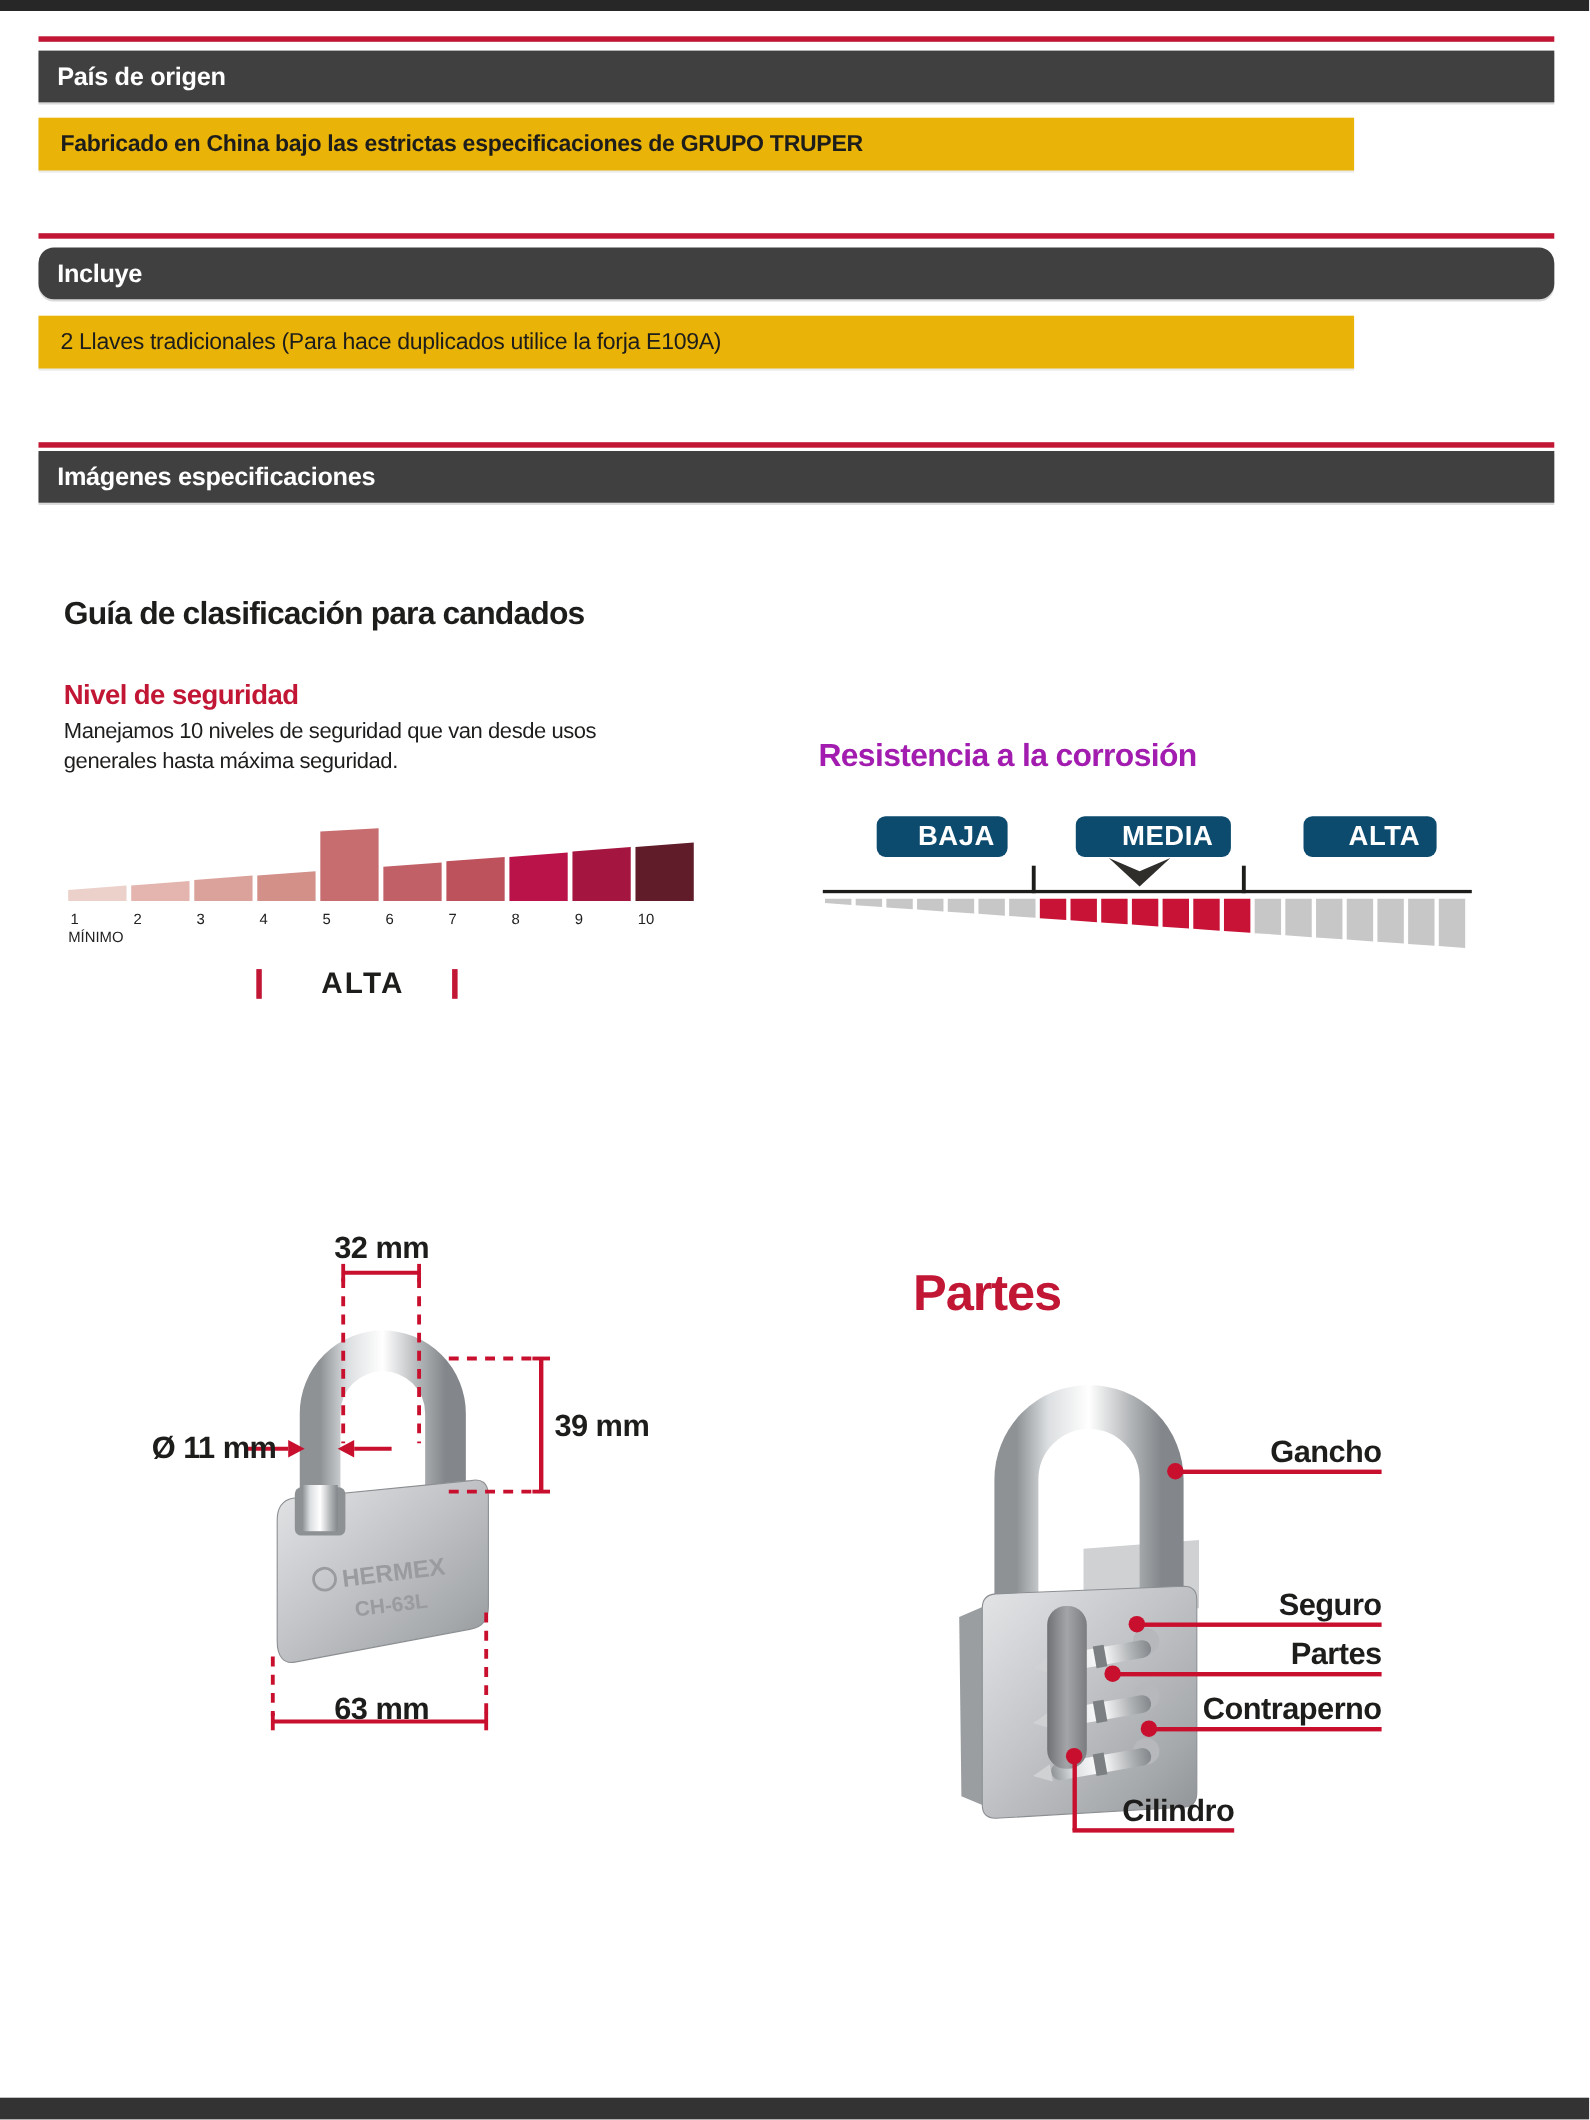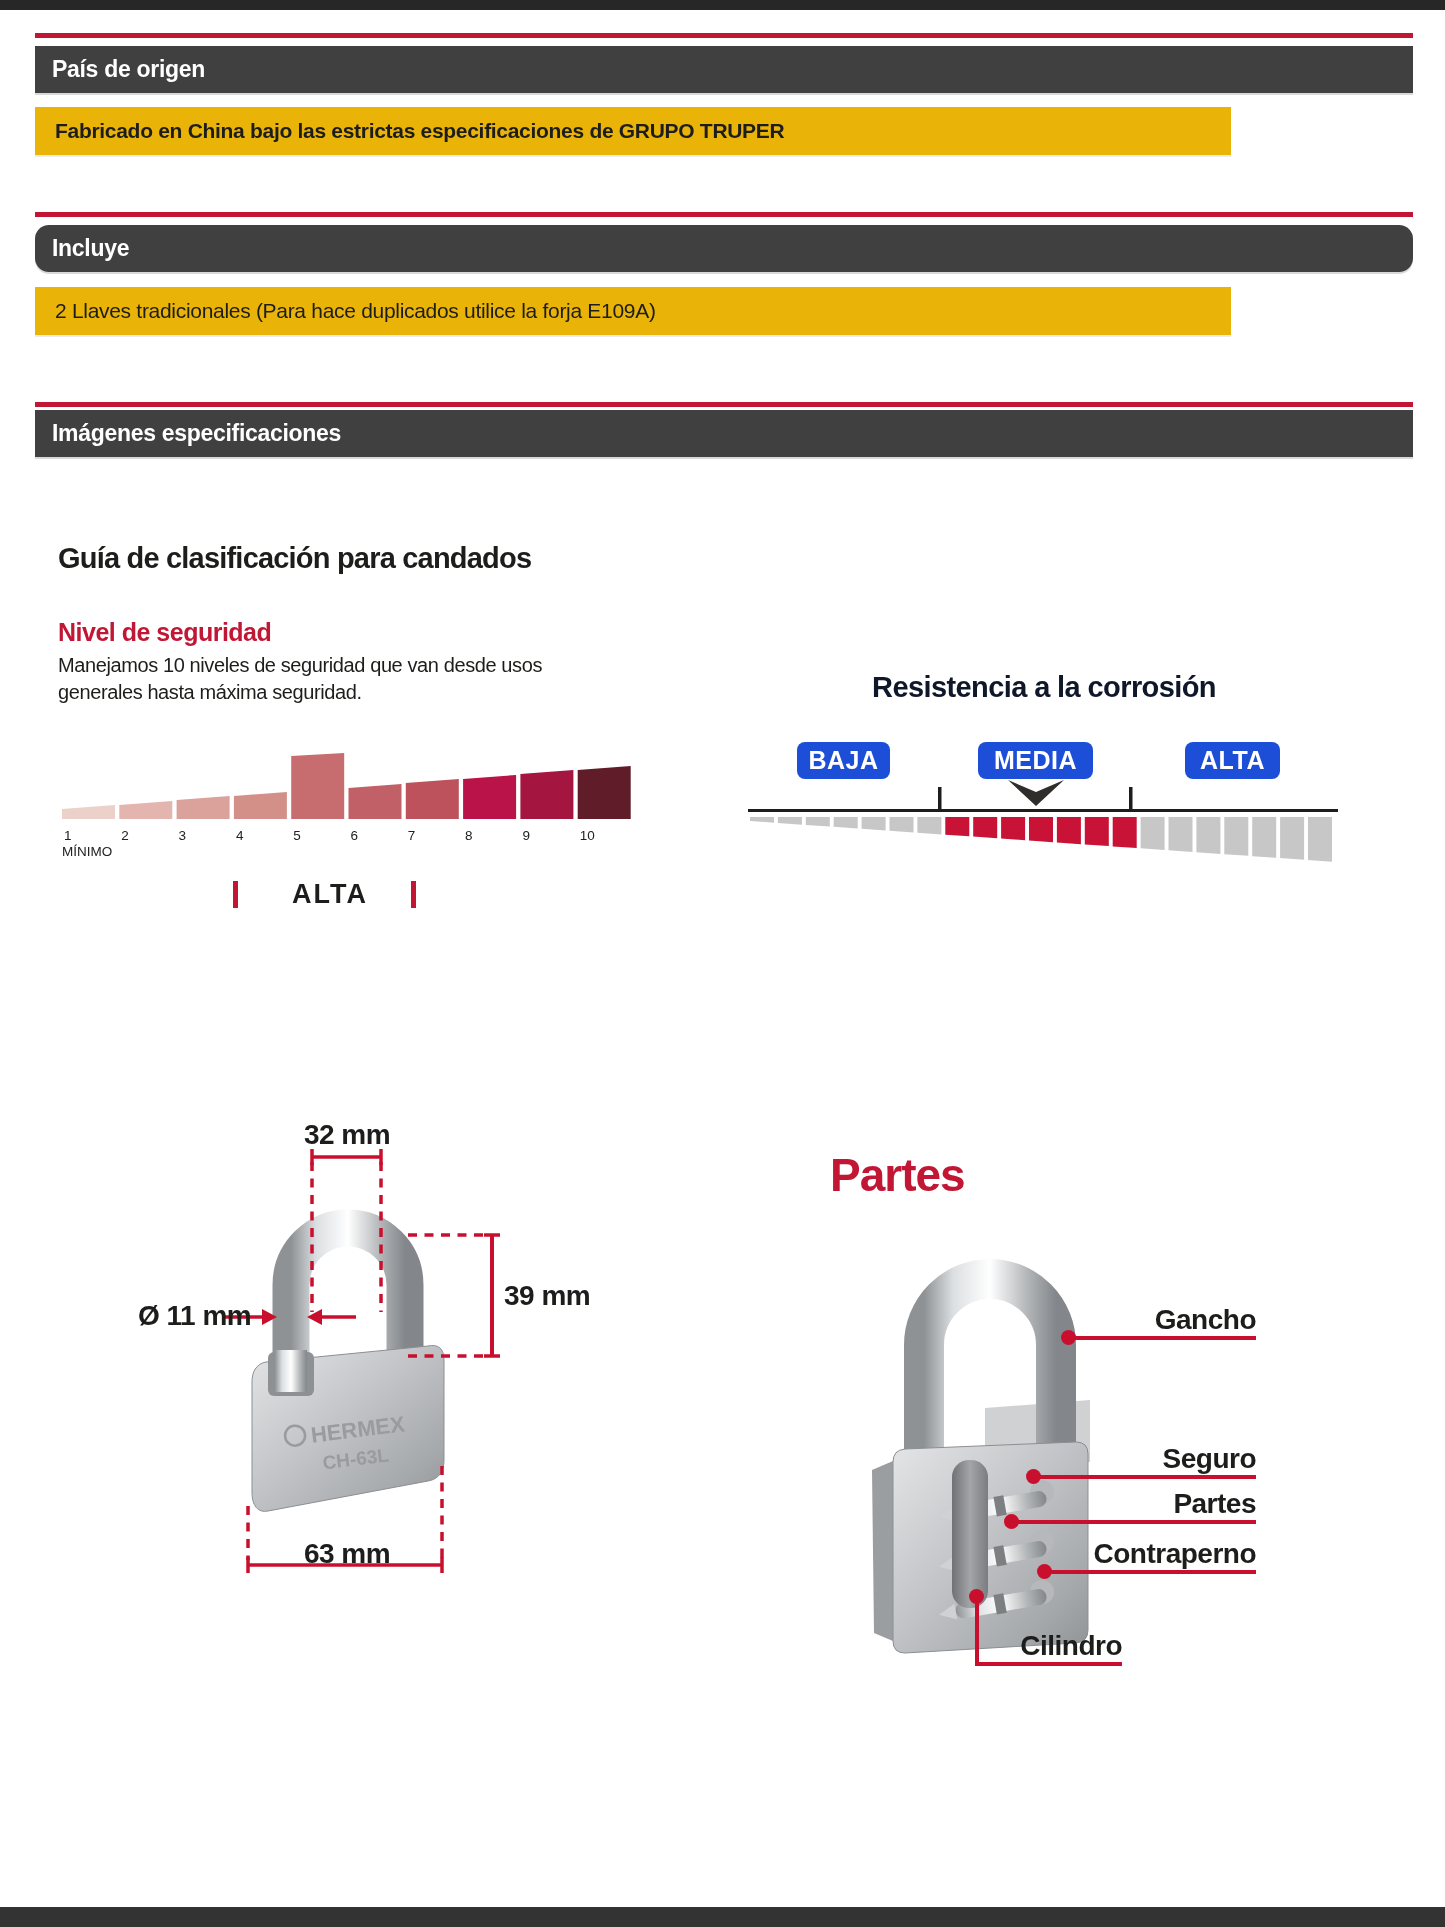--- a/index.html
+++ b/index.html
@@ -28,25 +28,25 @@
   .guide-title{left:58px;top:542px;font-size:29px;font-weight:bold;letter-spacing:-0.8px;}
   .security-title{left:58px;top:618px;font-size:25px;font-weight:bold;color:#c21635;letter-spacing:-0.5px;}
   .security-intro{left:58px;top:652px;width:505px;font-size:20px;line-height:27px;letter-spacing:-0.4px;}
   .range-tick{width:4.5px;height:27px;background:#c21635;top:881px;}
   .range-tick-l{left:233px;} .range-tick-r{left:411px;}
   .range-label{left:250px;top:879px;width:160px;text-align:center;
     font-size:27px;font-weight:bold;letter-spacing:2px;}
   .security-desc{left:56px;top:920px;width:592px;font-size:20.5px;line-height:33px;
     text-align:justify;letter-spacing:-0.3px;}
   
-  .corrosion-title{left:744px;top:671px;width:600px;text-align:center;
-    font-size:29px;font-weight:bold;color:#0f172a;letter-spacing:-0.6px;}
-  .zone-box{top:742px;height:37px;background:#1d4ed8;border-radius:8px;
+  .corrosion-title{left:744px;top:671px;width:600px;
+    font-size:29px;font-weight:bold;color:#a21caf;letter-spacing:-0.6px;}
+  .zone-box{top:742px;height:37px;background:#0c4a6e;border-radius:8px;
     display:flex;align-items:center;justify-content:center;color:#fff;
-    font-weight:bold;font-size:25px;letter-spacing:0.5px;}
+    font-weight:bold;font-size:25px;letter-spacing:0.5px;padding-left:26px;}
   .zone-baja{left:797px;width:93px;}
   .zone-media{left:978px;width:115px;}
   .zone-alta{left:1185px;width:95px;}
   
   .dim{font-size:28px;font-weight:bold;letter-spacing:-0.5px;}
   .dim-32{left:277px;top:1119px;width:140px;text-align:center;}
   .dim-11{left:138px;top:1300px;}
   .dim-39{left:504px;top:1280px;}
   .dim-63{left:277px;top:1538px;width:140px;text-align:center;}
   

